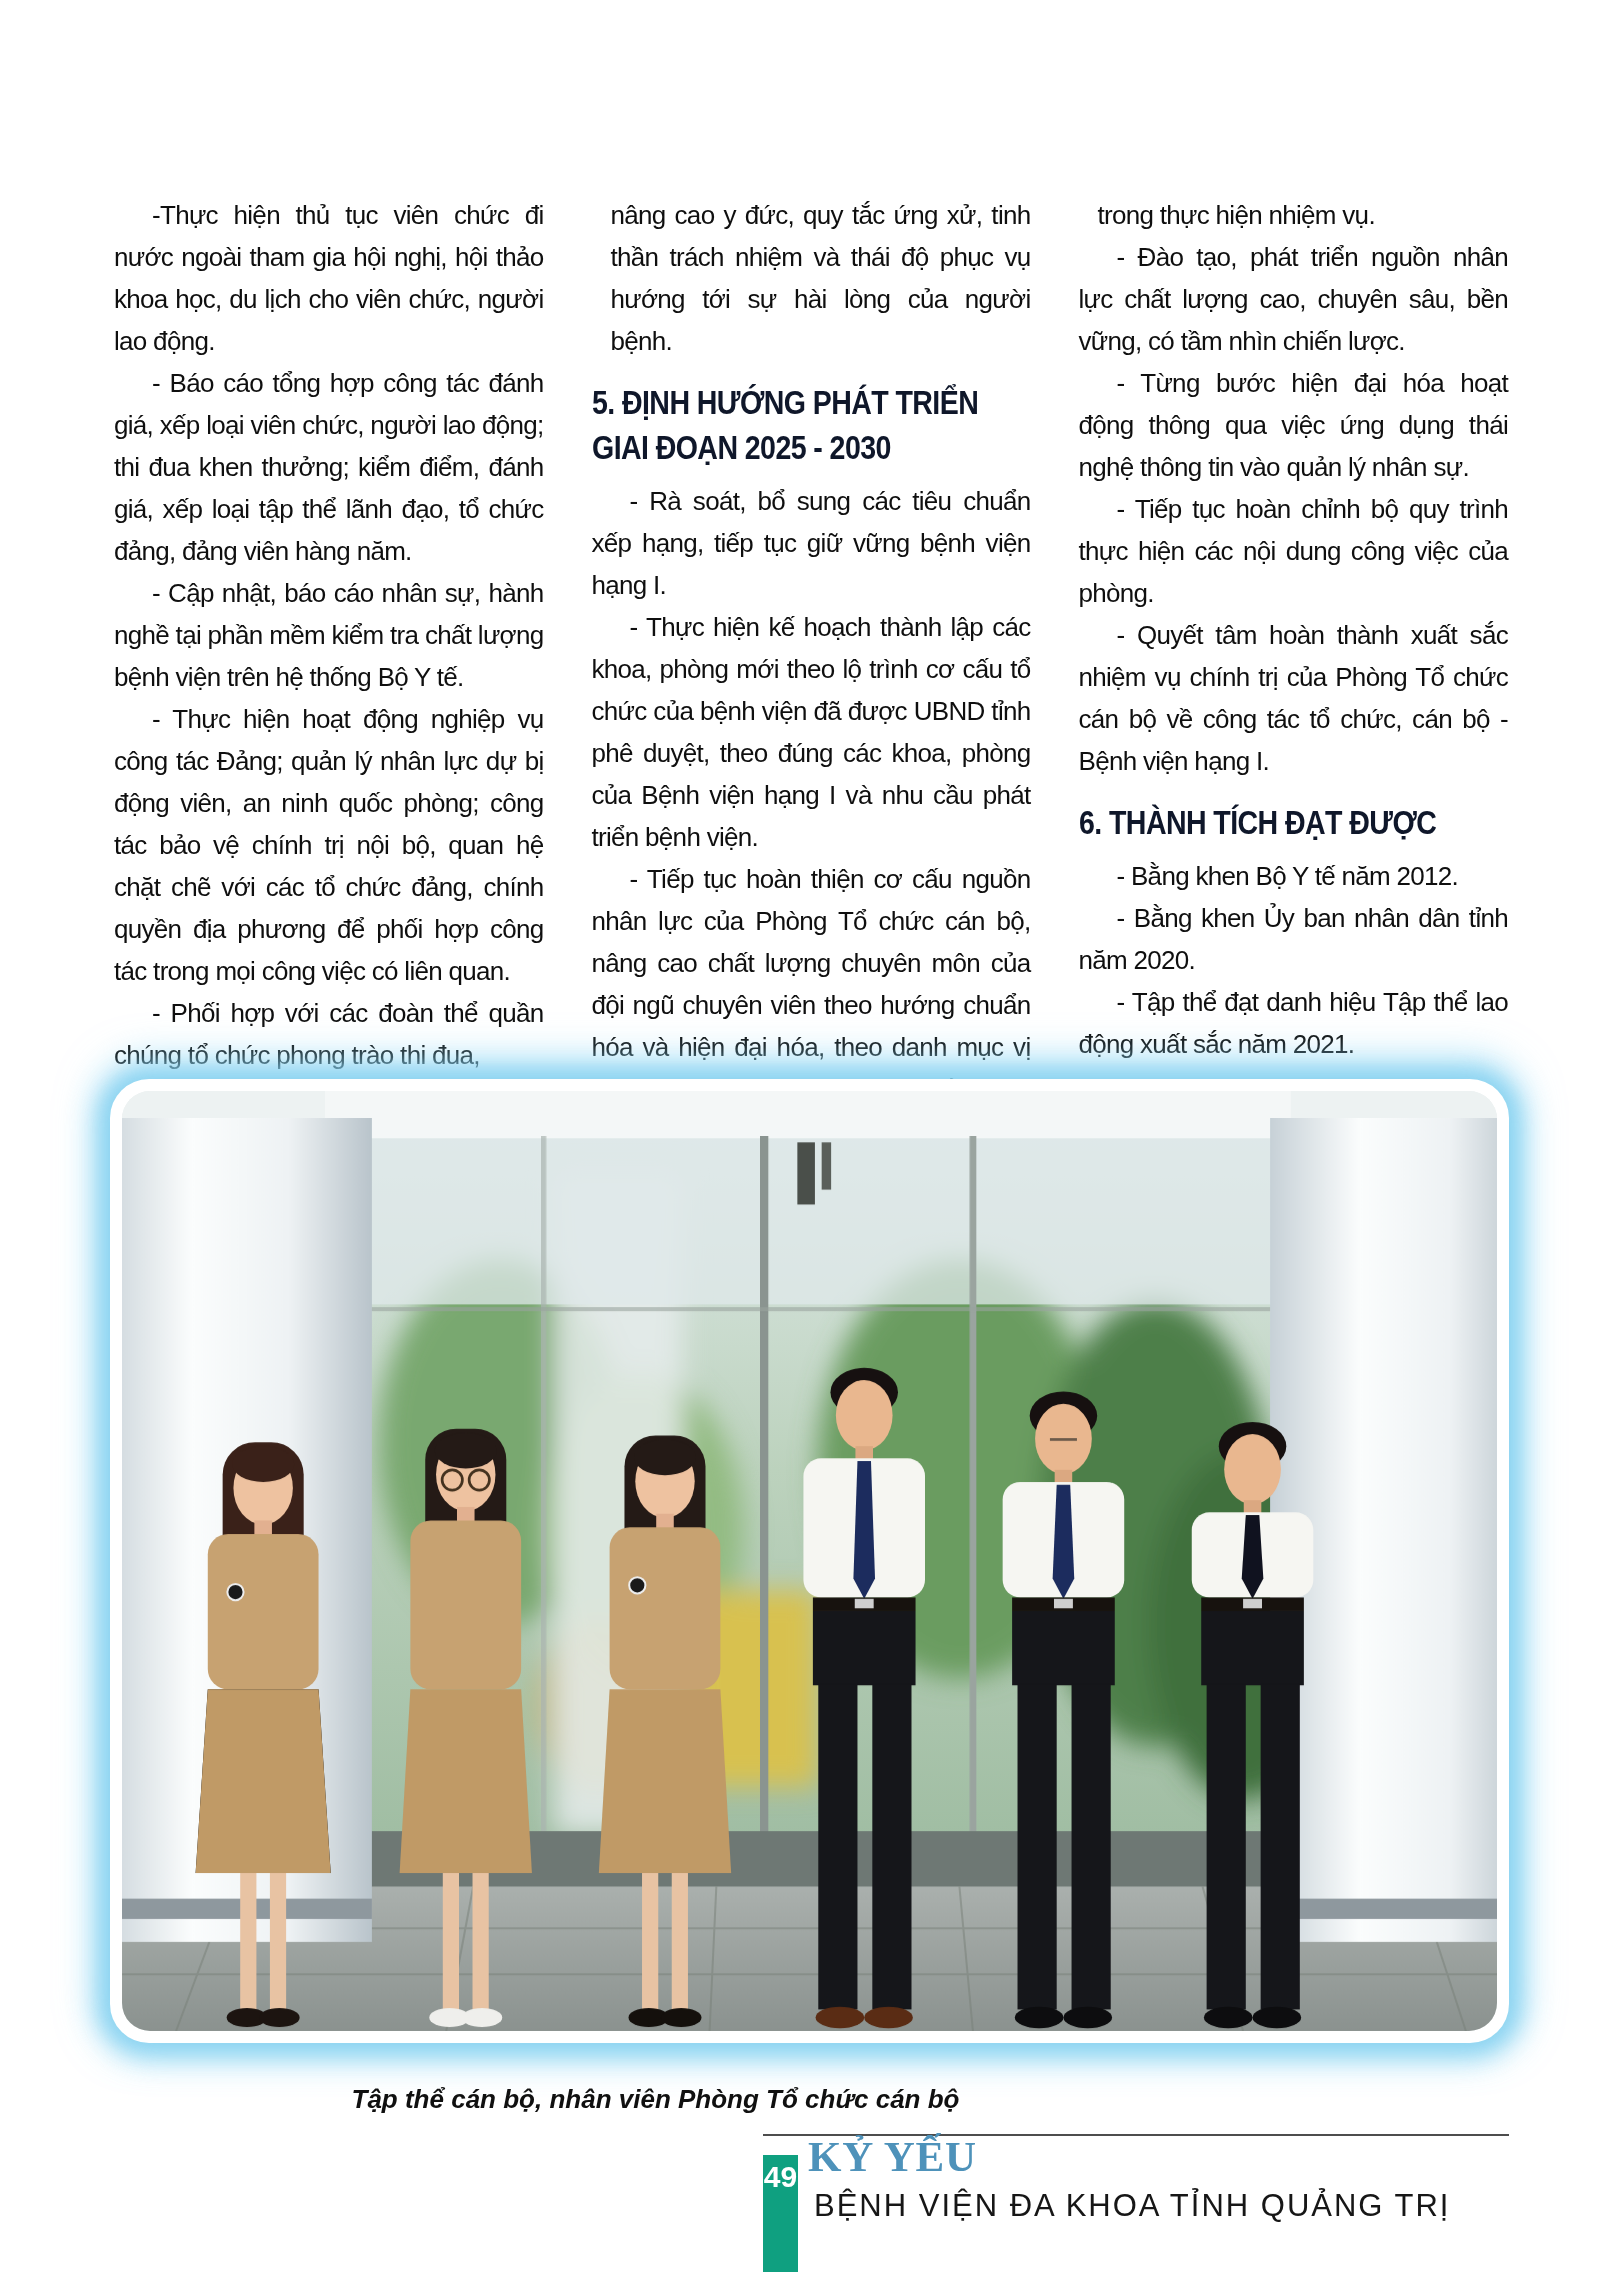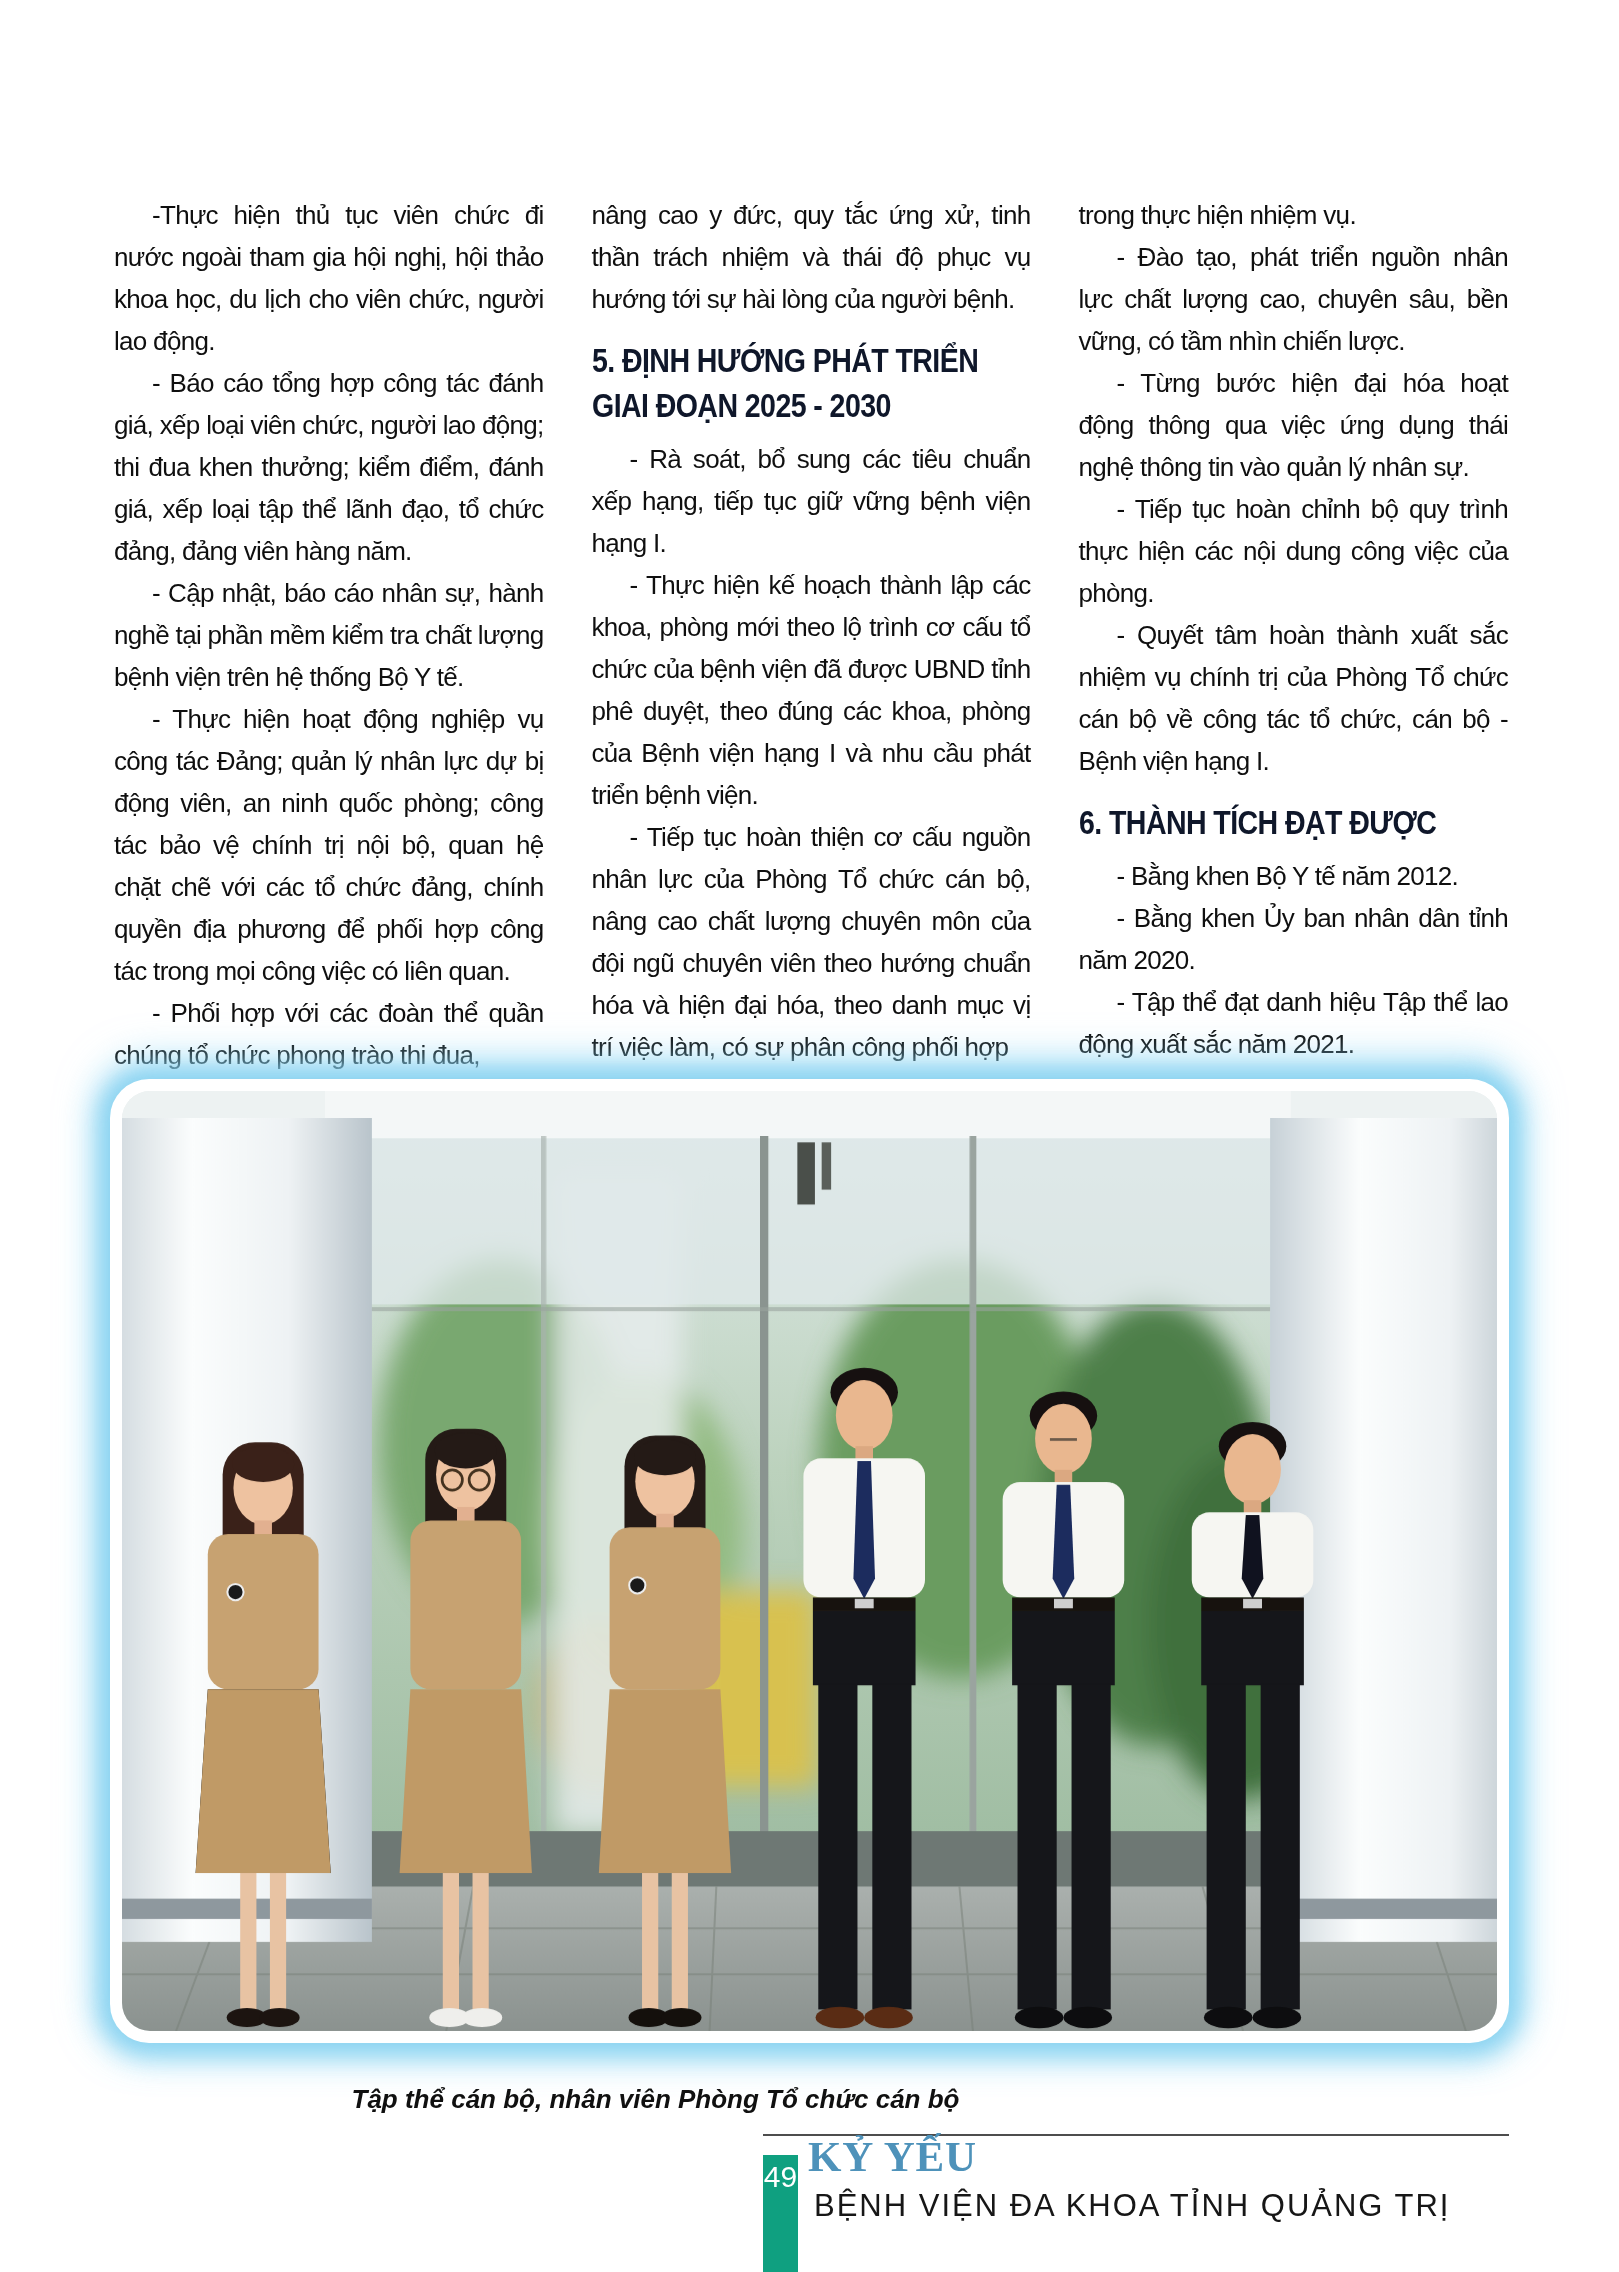--- a/index.html
+++ b/index.html
@@ -4,21 +4,21 @@
 <style>
   html,body{margin:0;padding:0;background:#ffffff;}
   .page{position:relative;width:1619px;height:2273px;background:#ffffff;overflow:hidden;
         font-family:"Liberation Sans",sans-serif;color:#0f0f0f;}
 
   
   .cols{position:absolute;left:114px;top:194px;width:1394px;display:flex;gap:48px;}
   .col{width:439px;}
   .col p{margin:0;font-size:26px;line-height:42px;letter-spacing:-0.7px;
          text-align:justify;text-indent:38px;}
-  .col p.noindent{text-indent:0;}
+  .col p.noindent{text-indent:0;margin-left:19px;}
   .ghead{color:#0f172a;font-weight:700;font-size:34px;line-height:45px;
          letter-spacing:-0.7px;margin:17.6px 0 10.8px 0;}
   .ghead .squeeze{display:inline-block;transform:scaleX(0.84);transform-origin:left center;white-space:nowrap;}
 
   
   .photo-frame{position:absolute;left:110px;top:1079px;width:1399px;height:964px;
                background:#ffffff;border-radius:39px;
                box-shadow:0 0 19px 9.5px rgba(125,205,238,.70),
                           0 -6.8px 37px 16px rgba(140,215,245,.55),
                           0 6.8px 30px 12px rgba(140,215,245,.45);}
@@ -26,21 +26,21 @@
                border-radius:28px;overflow:hidden;background:#e9efef;}
   .photo-inner svg{display:block;width:100%;height:100%;}
 
   .caption{position:absolute;left:0;top:2084px;width:1311px;text-align:center;
            font-style:italic;font-weight:700;font-size:26px;letter-spacing:0;color:#101010;}
 
   
   .footer-line{position:absolute;left:763px;top:2134px;width:746px;height:2px;background:#4d4d4d;}
   .footer-bar{position:absolute;left:763px;top:2155px;width:35px;height:117px;background:#0fa080;}
   .footer-pageno{position:absolute;left:0;top:5.4px;width:35px;text-align:center;
-                 color:#ffffff;font-weight:400;font-size:30px;}
+                 color:#ffffff;font-weight:700;font-size:30px;}
   .footer-title{position:absolute;left:808px;top:2132px;
                 font-family:"Liberation Serif",serif;font-weight:700;font-size:43px;
                 color:#4e92ba;letter-spacing:0.7px;text-align:right;}
   .footer-subtitle{position:absolute;left:814px;top:2188px;font-size:31px;
                    color:#161616;letter-spacing:2px;}
 </style>
 </head>
 <body>
 
 <div class="page">

